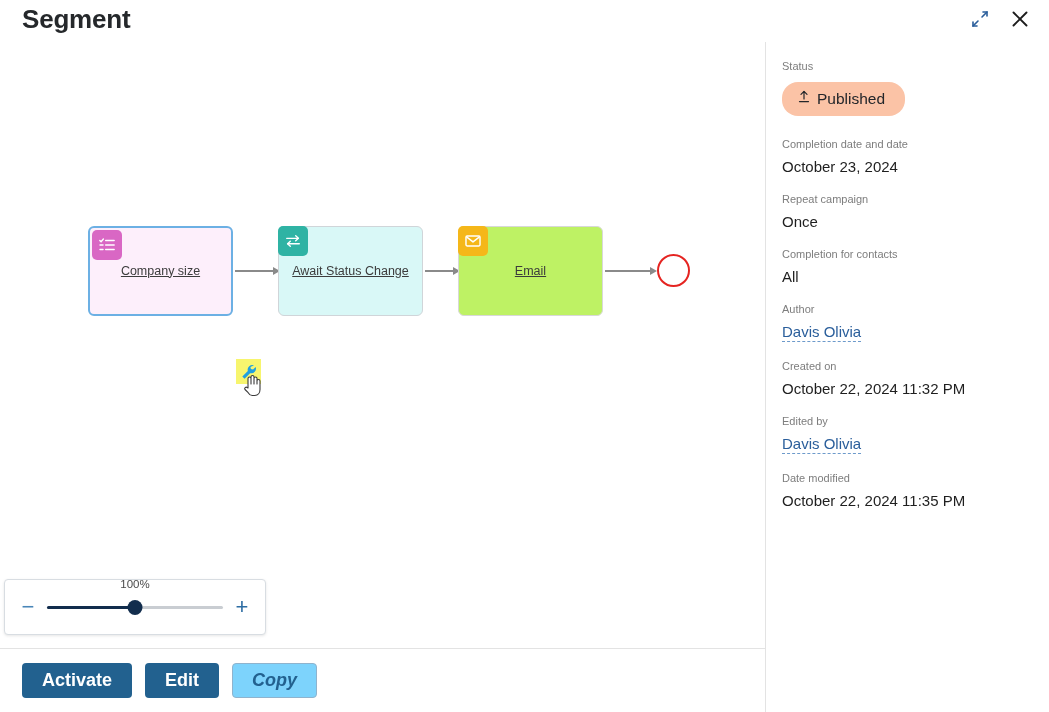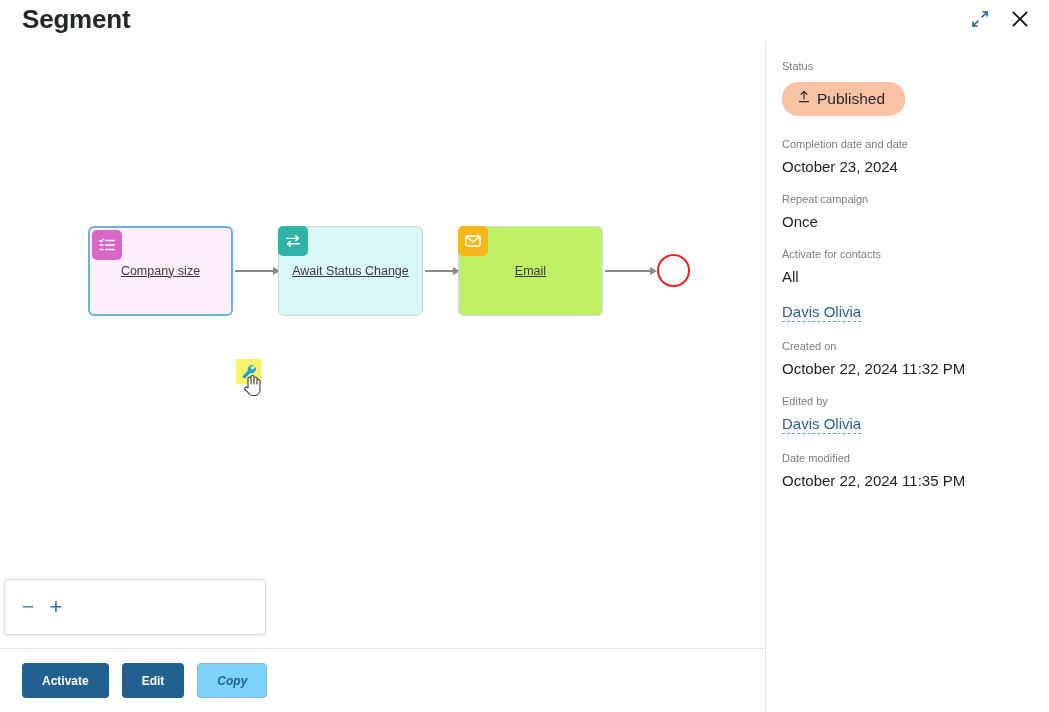--- a/index.html
+++ b/index.html
@@ -244,21 +244,21 @@
     height: 63px;
     display: flex;
     align-items: center;
     padding-left: 22px;
     gap: 13px;
   }
   .btn {
     height: 35px;
     padding: 0 19px;
     border-radius: 4px;
-    font-size: 12px;
+    font-size: 18px;
     font-weight: bold;
     cursor: pointer;
     display: flex;
     align-items: center;
     justify-content: center;
     border: 1px solid transparent;
     font-family: "Liberation Sans", sans-serif;
   }
   .btn-primary {
     background: #22618f;
@@ -405,20 +405,26 @@
         <path d="M5 16 V6.5 a1.5 1.5 0 0 1 3 0 V12 V5 a1.5 1.5 0 0 1 3 0 V12 V6.5 a1.5 1.5 0 0 1 3 0 V12 V9 a1.5 1.5 0 0 1 3 0 v8.5 c0 3.2 -2 6 -5.2 6 h-2.6 c-2 0 -3 -1 -4 -2.8 L2 17.5 a1.5 1.5 0 0 1 2.2 -2 z" fill="#ffffff" stroke="#3a3a3a" stroke-width="1.1" stroke-linejoin="round"></path>
       </svg>
     </div>
   </div>
 
   <div class="divider-h"></div>
   <div class="divider-v"></div>
 
   <div class="zoom-panel">
     <div class="zoom-minus">−</div>
+    <div class="slider-wrap">
+      <div class="slider-track"></div>
+      <div class="slider-fill"></div>
+      <div class="slider-thumb"></div>
+      <div class="zoom-value">100%</div>
+    </div>
     <div class="zoom-plus">+</div>
   </div>
 
   <div class="footer">
     <button class="btn btn-primary">Activate</button>
     <button class="btn btn-primary">Edit</button>
     <button class="btn btn-secondary">Copy</button>
   </div>
 
   <div class="side">
@@ -441,25 +447,26 @@
       <div class="field-label">Completion date and date</div>
       <div class="field-value">October 23, 2024</div>
     </div>
 
     <div class="field">
       <div class="field-label">Repeat campaign</div>
       <div class="field-value">Once</div>
     </div>
 
     <div class="field">
-      <div class="field-label">Activate for contacts</div>
+      <div class="field-label">Completion for contacts</div>
       <div class="field-value">All</div>
     </div>
 
     <div class="field">
+      <div class="field-label">Author</div>
       <div class="field-link">Davis Olivia</div>
     </div>
 
     <div class="field">
       <div class="field-label">Created on</div>
       <div class="field-value">October 22, 2024 11:32 PM</div>
     </div>
 
     <div class="field">
       <div class="field-label">Edited by</div>

